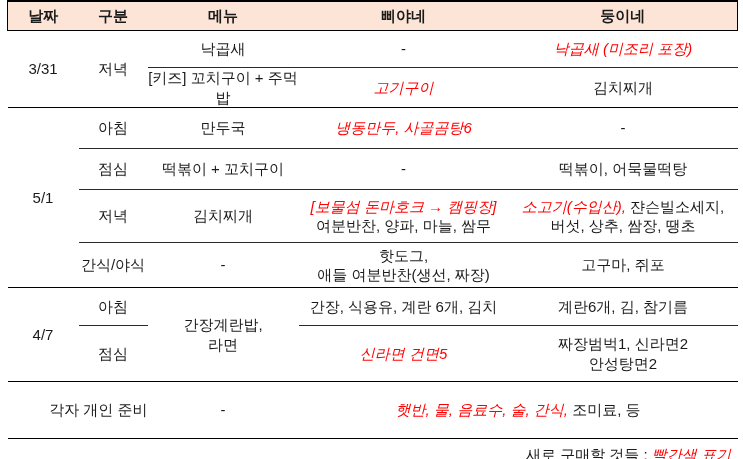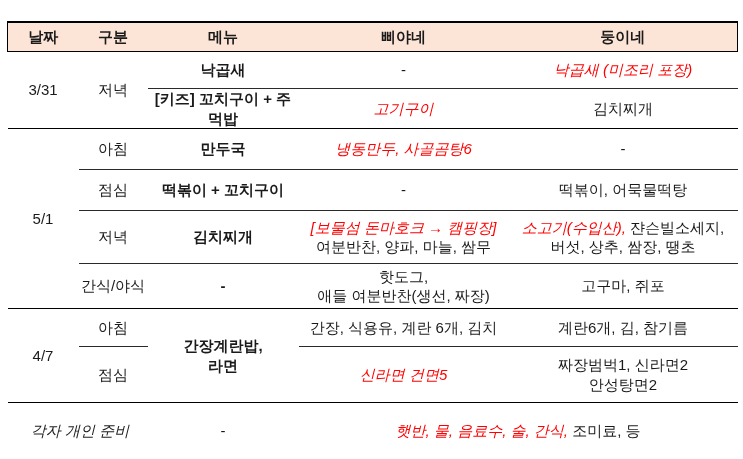--- a/index.html
+++ b/index.html
@@ -5,39 +5,39 @@
   :root { --red:#ff0000; --header-bg:#fce4d6; --ink:#1a1a1a; }
   html,body { margin:0; padding:0; background:#ffffff; }
   body {
     width:743px; height:459px; overflow:hidden;
     font-family:"Liberation Sans", sans-serif;
     color:var(--ink);
   }
   .sheet { position:relative; width:743px; height:459px; }
   table.meal {
     border-collapse:collapse; table-layout:fixed;
-    width:730px; margin:21px 0 0 7px;
+    width:730px; margin:0 0 0 7px;
   }
   th, td {
     font-size:15px; text-align:center; vertical-align:middle;
     padding:0; line-height:1.3; overflow:hidden;
   }
   thead th {
     background:var(--header-bg);
     border-top:2px solid #000;
     border-bottom:1.5px solid #000;
     height:28px; font-weight:bold; font-size:15px;
   }
   thead th.first { border-left:1.5px solid #000; }
   thead th.last  { border-right:1.5px solid #000; }
   td.bb  { border-bottom:1px solid #2a2a2a; }
   td.bb2 { border-bottom:1.5px solid #000; }
-  .bold { font-weight:bold; }
+  .bold { font-weight:normal; }
   .red  { color:var(--red);font-style:italic; }
-  td.left { text-align:center; padding-left:5px;font-style:italic; }
+  td.left { text-align:right; padding-left:5px; }
   tr.h36 td { height:36px; }
   tr.h37 td { height:37px; }
   tr.h40 td { height:40px; }
   tr.h44 td { height:44px; }
   tr.h52 td { height:52px; }
   tr.h55 td { height:55px; }
   tr.h56 td { height:56px; }
   .footer {
     width:731px; margin-top:7px; text-align:right;
     font-size:15px; color:var(--ink);

